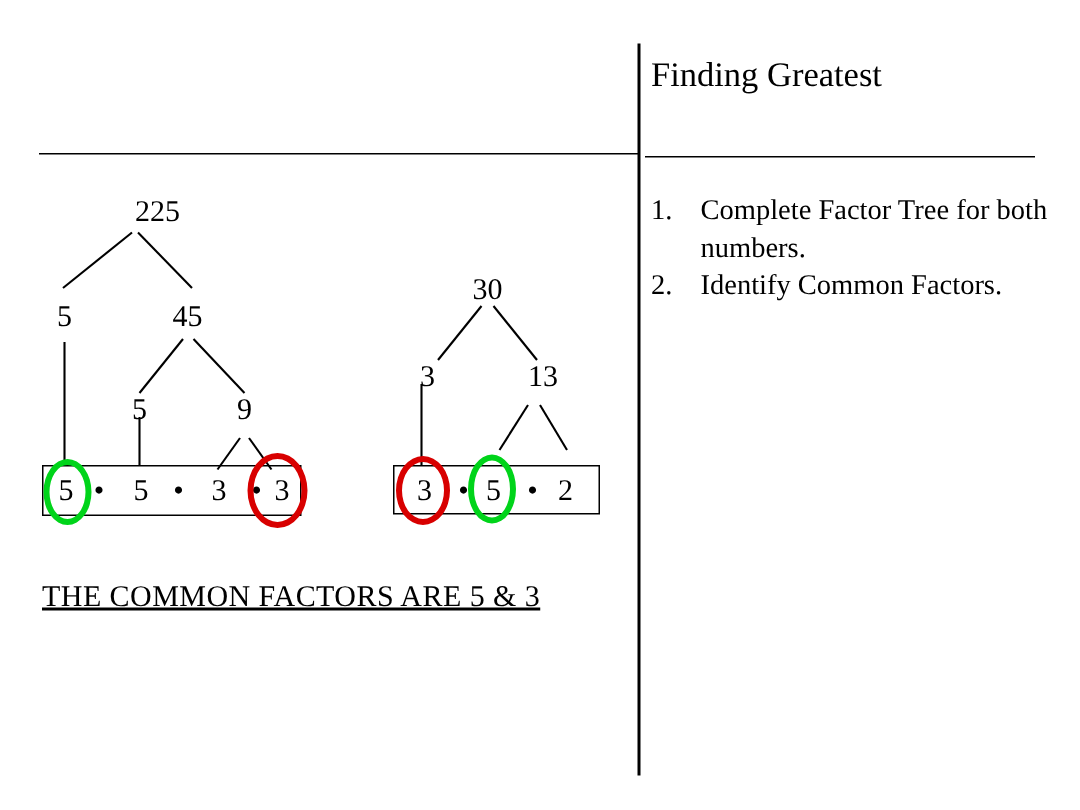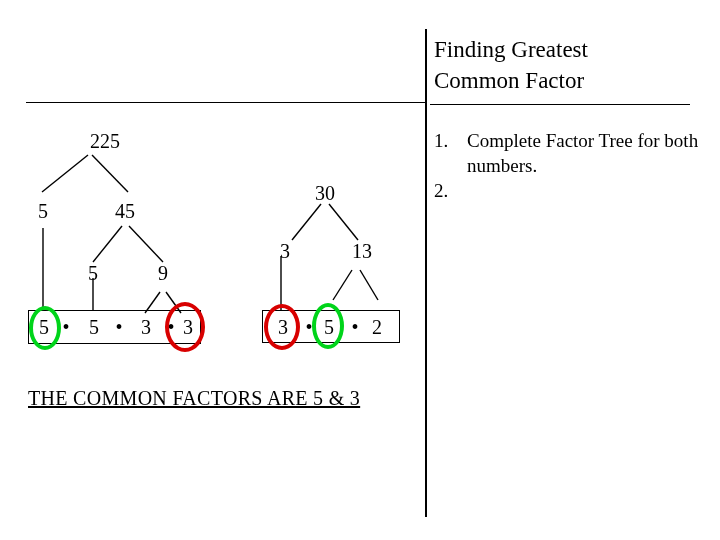--- a/index.html
+++ b/index.html
@@ -142,30 +142,30 @@
 
 <div class="slide">
 
   <div class="rule-left"></div>
   <div class="rule-right"></div>
   <div class="divider-vert"></div>
 
 
   <div class="title-right">
     <span class="tline">Finding Greatest</span>
-    <span class="tline">Common Factor</span>
   </div>
 
   <div class="instructions">
     <div class="instr-item">
       <span class="instr-num">1.</span>
       <span class="instr-text">Complete Factor Tree for both numbers.</span>
     </div>
     <div class="instr-item">
       <span class="instr-num">2.</span>
+      <span class="instr-text">Identify Common Factors.</span>
     </div>
   </div>
 
   <svg class="tree-svg" viewBox="0 0 720 540">
     <g stroke="#000" stroke-width="1.4" fill="none">
 
       <line x1="88" y1="155" x2="42" y2="192"></line>
       <line x1="92" y1="155" x2="128" y2="192"></line>
 
       <line x1="43" y1="228" x2="43" y2="310"></line>

